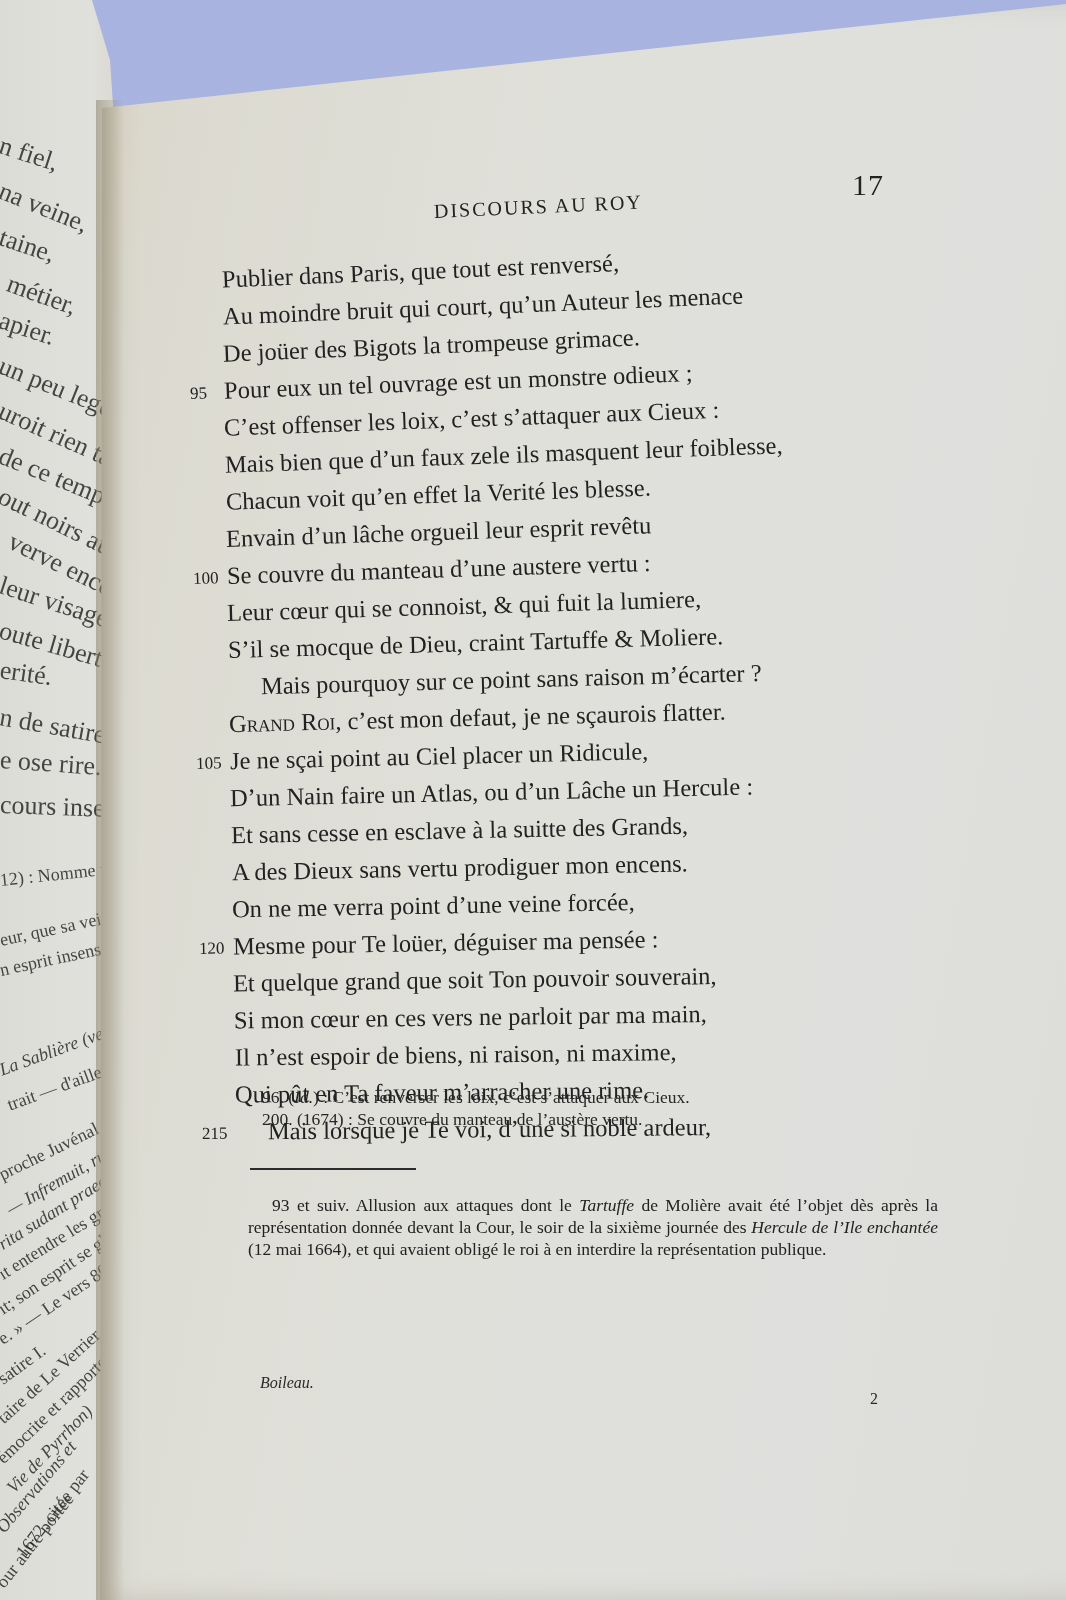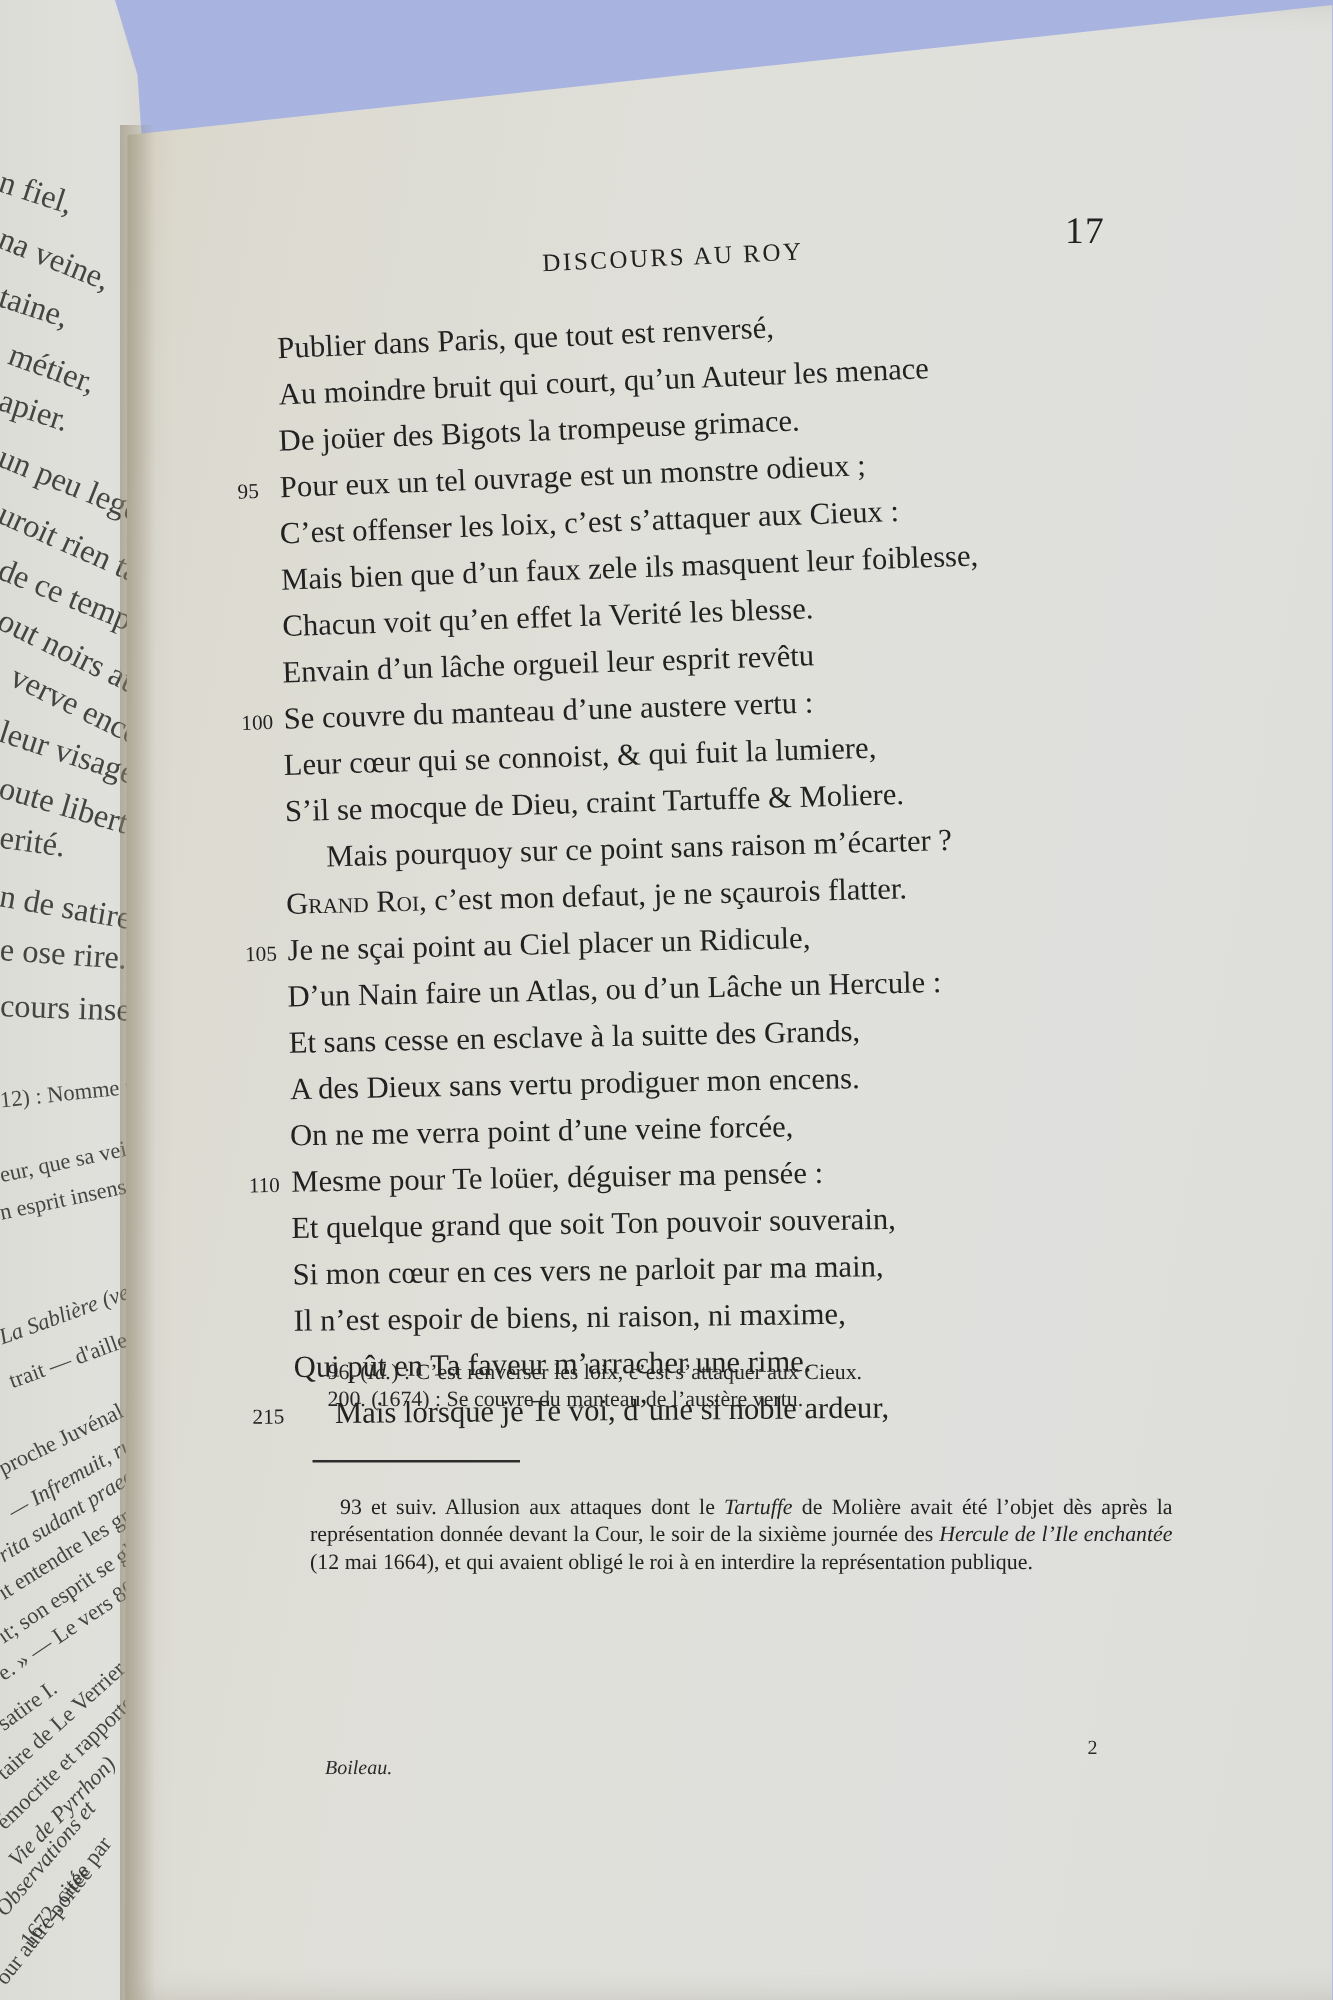--- a/index.html
+++ b/index.html
@@ -150,21 +150,21 @@
     }
     .notes p {
       margin: 0;
       text-indent: 24px;
       text-align: justify;
     }
     .notes i { font-style: italic; }
     .signature {
       position: absolute;
       left: 260px;
-      top: 1406px;
+      top: 1374px;
       font-size: 16px;
       font-style: italic;
       color: #2a2a2a;
     }
     .signature-mark {
       position: absolute;
       left: 870px;
       top: 1390px;
       font-size: 16px;
       color: #2a2a2a;
@@ -286,21 +286,21 @@
         </div>
         <div class="verse-line" style="transform: rotate(-1.12deg); margin-left: 9.6px;">
           <span class="num"></span>
           <span class="txt">A des Dieux sans vertu prodiguer mon encens.</span>
         </div>
         <div class="verse-line" style="transform: rotate(-1.04deg); margin-left: 10.2px;">
           <span class="num"></span>
           <span class="txt">On ne me verra point d’une veine forcée,</span>
         </div>
         <div class="verse-line" style="transform: rotate(-0.96deg); margin-left: 10.8px;">
-          <span class="num">110</span>
+          <span class="num">120</span>
           <span class="txt">Mesme pour Te loüer, déguiser ma pensée :</span>
         </div>
         <div class="verse-line" style="transform: rotate(-0.88deg); margin-left: 11.4px;">
           <span class="num"></span>
           <span class="txt">Et quelque grand que soit Ton pouvoir souverain,</span>
         </div>
         <div class="verse-line" style="transform: rotate(-0.8deg); margin-left: 12px;">
           <span class="num"></span>
           <span class="txt">Si mon cœur en ces vers ne parloit par ma main,</span>
         </div>

